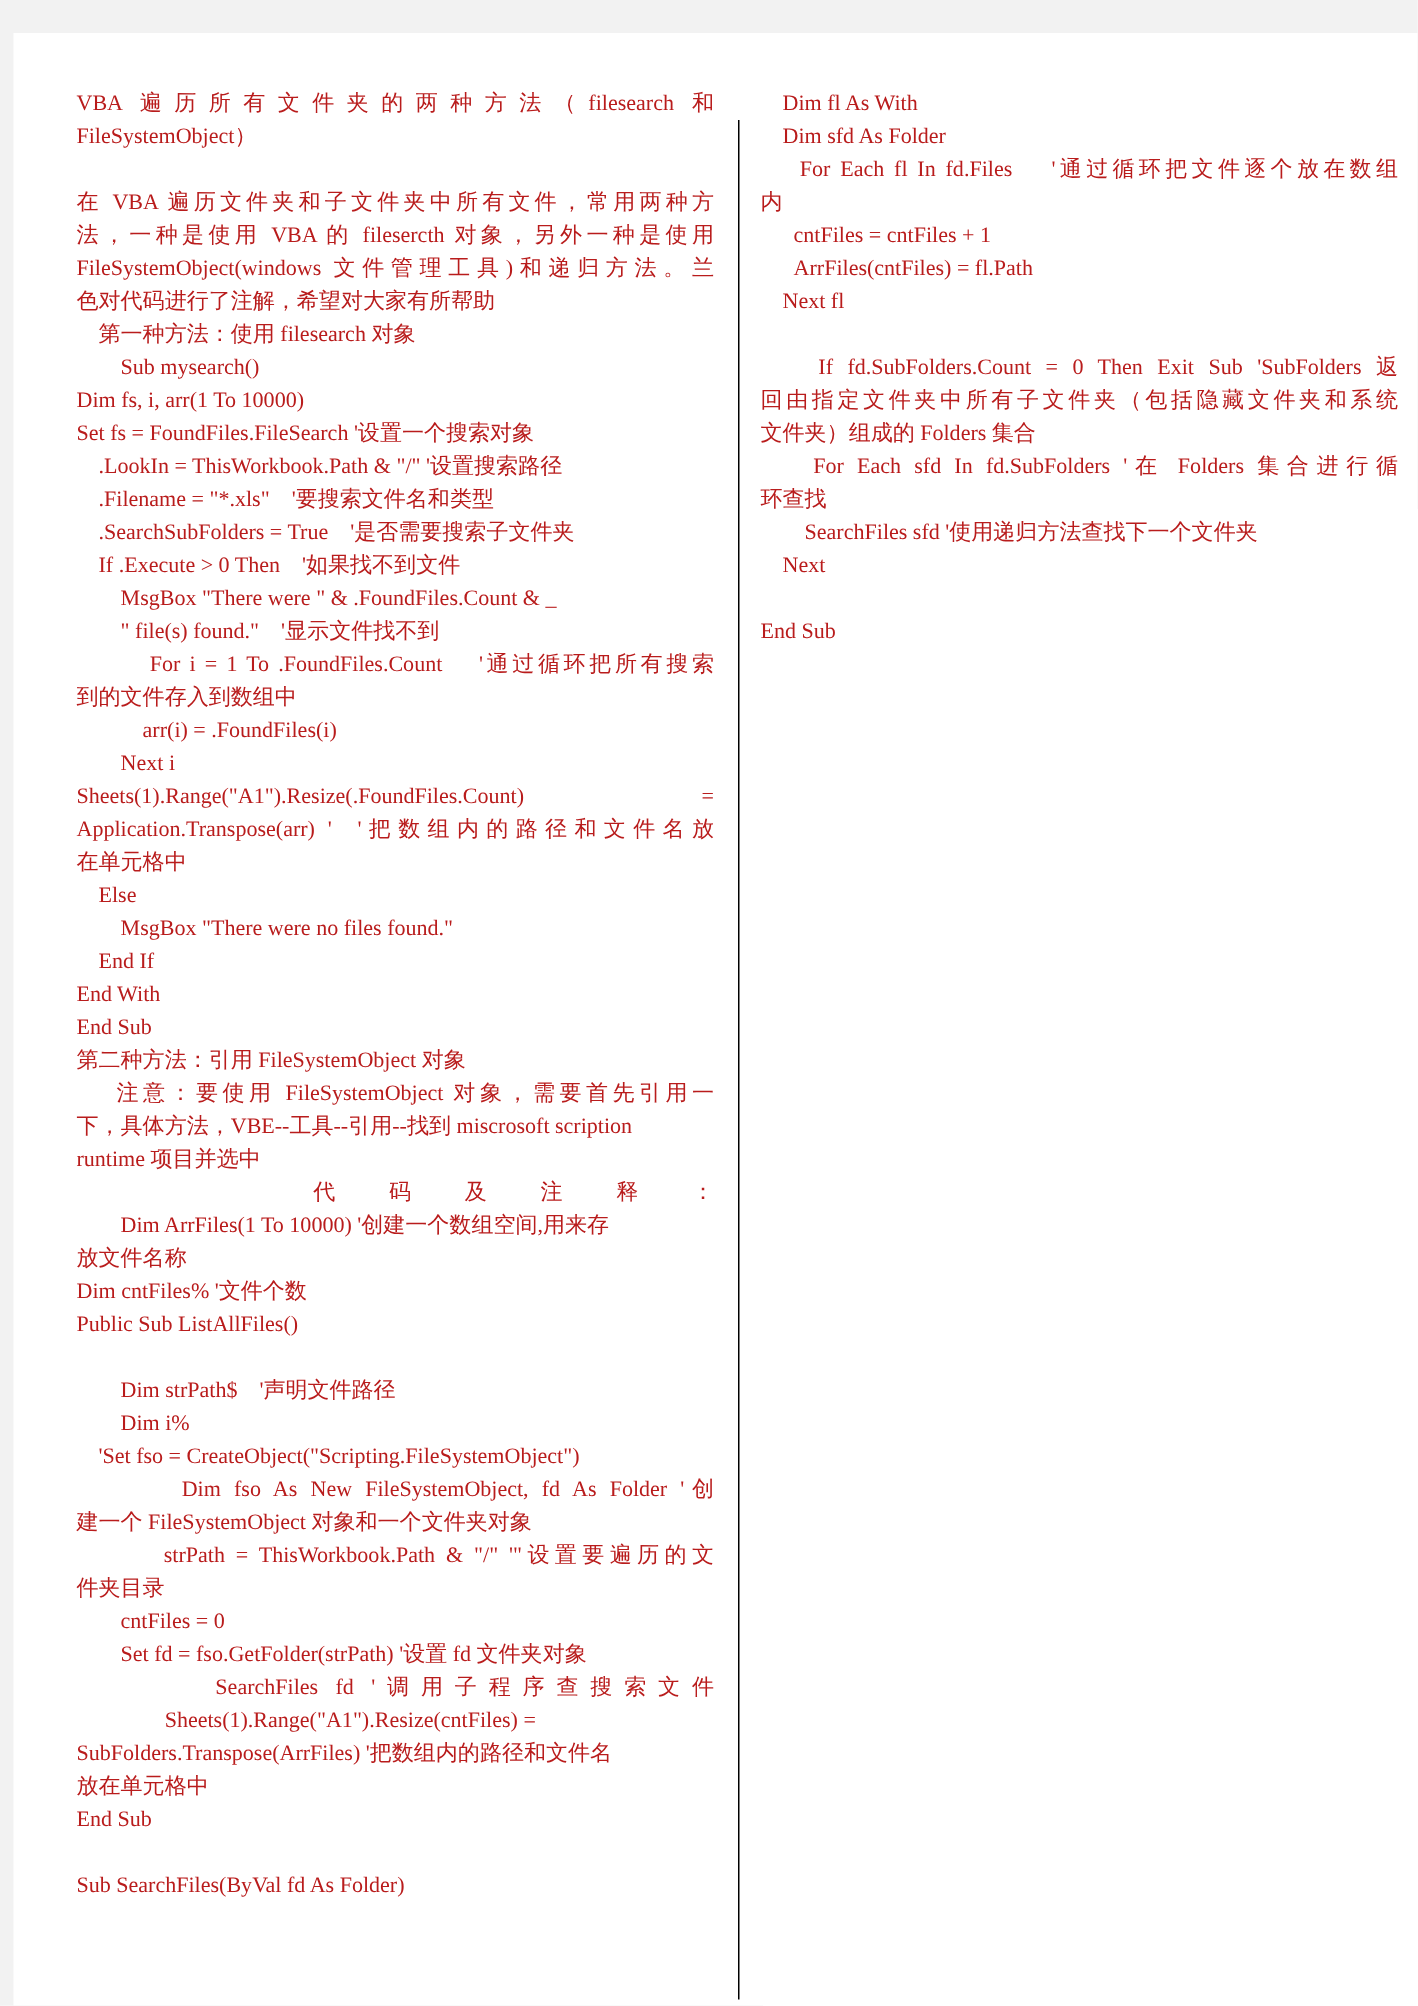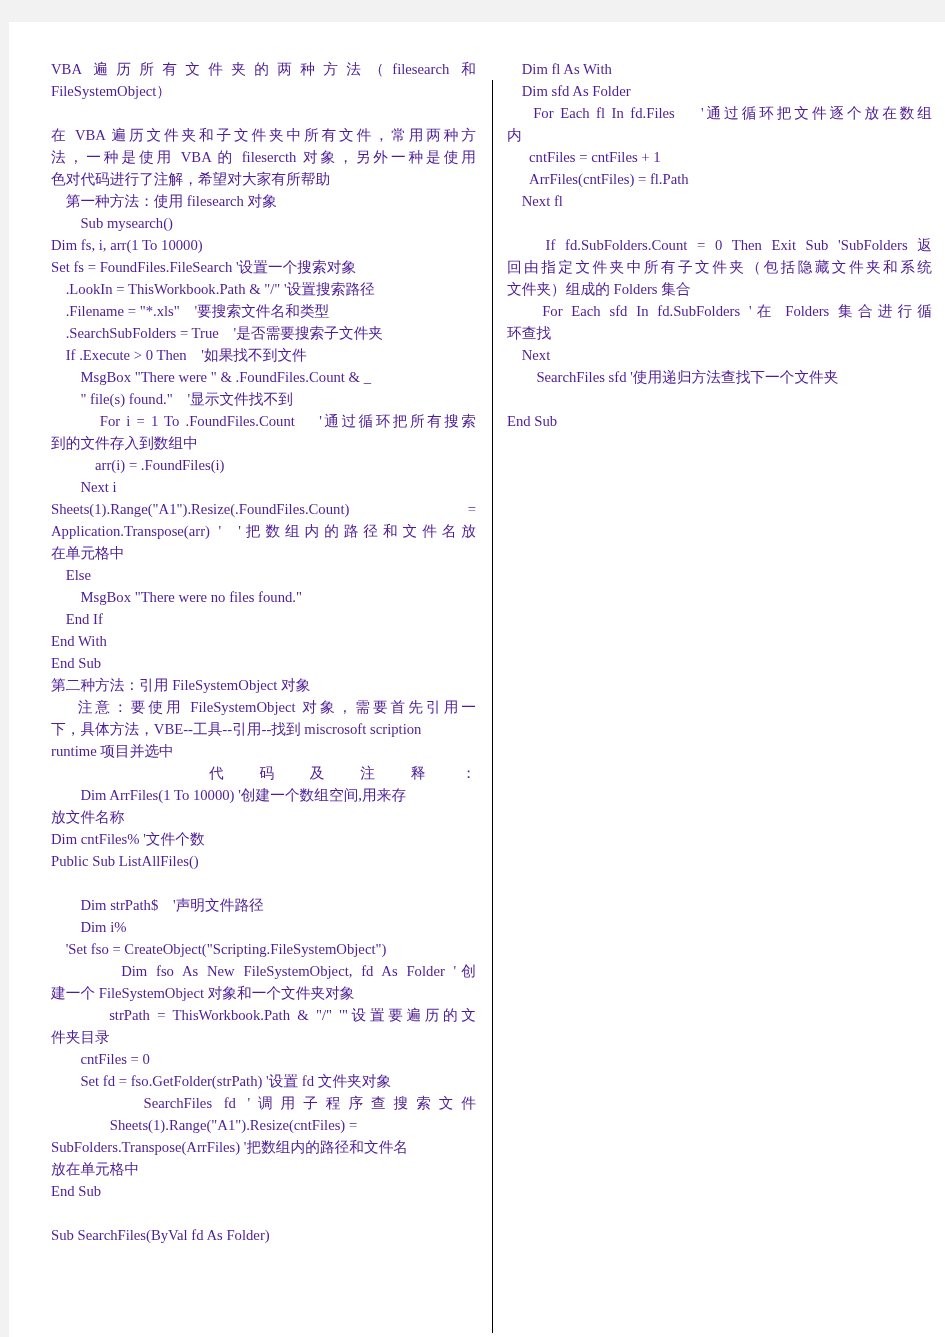--- a/index.html
+++ b/index.html
@@ -29,21 +29,21 @@
     top: 36px;
     width: 881px;
     height: 1270px;
   }
   .col {
     position: absolute;
     top: 0;
     width: 425px;
     font-size: 14.7px;
     line-height: 22px;
-    color: #4c1d95;
+    color: #b91c1c;
     text-align: justify;
     text-justify: inter-ideograph;
     word-break: break-word;
   }
   #col-left  { left: 0; }
   #col-right { left: 456px; }
 
   
   #col-divider {
     position: absolute;
@@ -78,20 +78,21 @@
   <div id="content">
 
     <div id="col-divider"></div>
 
     <div class="col" id="col-left">
         <div class="line j-spread">VBA 遍历所有文件夹的两种方法（filesearch 和</div>
         <div class="line j">FileSystemObject）</div>
         <div class="line blank j">&nbsp;</div>
         <div class="line j-spread">在 VBA 遍历文件夹和子文件夹中所有文件，常用两种方</div>
         <div class="line j-spread">法，一种是使用 VBA 的 filesercth 对象，另外一种是使用</div>
+        <div class="line j-spread">FileSystemObject(windows 文件管理工具)和递归方法。兰</div>
         <div class="line j">色对代码进行了注解，希望对大家有所帮助</div>
         <div class="line j">    第一种方法：使用 filesearch 对象</div>
         <div class="line j">        Sub mysearch()</div>
         <div class="line j">Dim fs, i, arr(1 To 10000)</div>
         <div class="line j">Set fs = FoundFiles.FileSearch '设置一个搜索对象</div>
         <div class="line j">    .LookIn = ThisWorkbook.Path &amp; "/" '设置搜索路径</div>
         <div class="line j">    .Filename = "*.xls"    '要搜索文件名和类型</div>
         <div class="line j">    .SearchSubFolders = True    '是否需要搜索子文件夹</div>
         <div class="line j">    If .Execute &gt; 0 Then    '如果找不到文件</div>
         <div class="line j">        MsgBox "There were " &amp; .FoundFiles.Count &amp; _</div>
@@ -142,20 +143,20 @@
         <div class="line j">内</div>
         <div class="line j">      cntFiles = cntFiles + 1</div>
         <div class="line j">      ArrFiles(cntFiles) = fl.Path</div>
         <div class="line j">    Next fl</div>
         <div class="line blank j">&nbsp;</div>
         <div class="line j-spread">    If fd.SubFolders.Count = 0 Then Exit Sub 'SubFolders 返</div>
         <div class="line j-spread">回由指定文件夹中所有子文件夹（包括隐藏文件夹和系统</div>
         <div class="line j">文件夹）组成的 Folders 集合</div>
         <div class="line j-spread">    For Each sfd In fd.SubFolders '在 Folders 集合进行循</div>
         <div class="line j">环查找</div>
+        <div class="line j">        SearchFiles sfd '使用递归方法查找下一个文件夹</div>
         <div class="line j">    Next</div>
-        <div class="line j">        SearchFiles sfd '使用递归方法查找下一个文件夹</div>
         <div class="line blank j">&nbsp;</div>
         <div class="line j">End Sub</div>
       </div>
 
   </div>
 </div>
 
 </body></html>

